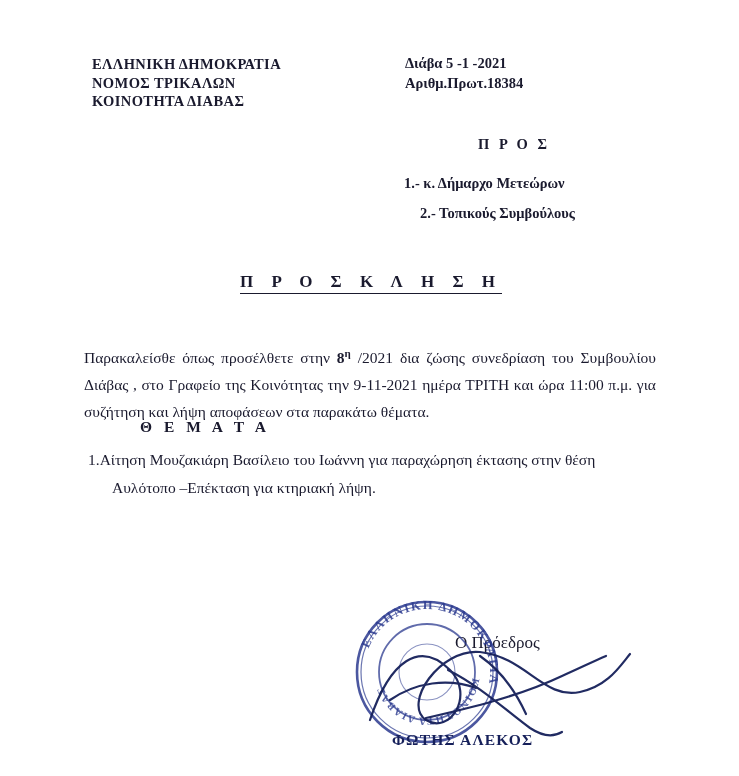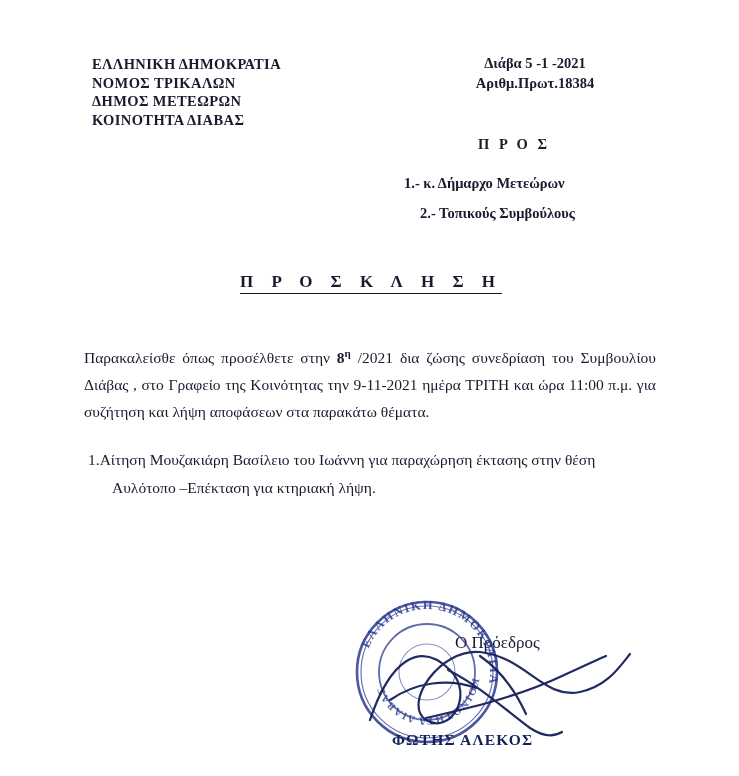--- a/index.html
+++ b/index.html
@@ -35,21 +35,20 @@
     letter-spacing: 0.4px;
     line-height: 18.5px;
     white-space: nowrap;
   }
 
   .date-block {
     position: absolute;
     left: 405px;
     top: 53px;
     width: 260px;
-    text-align: center;
   }
   .date-line {
     font-weight: bold;
     font-size: 14.5px;
     line-height: 20px;
     white-space: nowrap;
   }
 
   
   .pros-title {
@@ -164,41 +163,41 @@
   }
 </style>
 </head>
 <body>
 
 <div class="page">
 
   <div class="header-block">
     <div class="header-line">ΕΛΛΗΝΙΚΗ ΔΗΜΟΚΡΑΤΙΑ</div>
     <div class="header-line">ΝΟΜΟΣ ΤΡΙΚΑΛΩΝ</div>
-    <div class="header-line">ΔΗΜΟΣ ΜΕΤΕΩΡΩΝ</div>
     <div class="header-line">ΚΟΙΝΟΤΗΤΑ ΔΙΑΒΑΣ</div>
   </div>
 
   <div class="date-block">
     <div class="date-line">Διάβα  5 -1  -2021</div>
     <div class="date-line">Αριθμ.Πρωτ.18384</div>
   </div>
 
   <div class="pros-title">Π Ρ Ο Σ</div>
   <div class="recipient recipient-1">1.- κ. Δήμαρχο  Μετεώρων</div>
   <div class="recipient recipient-2">2.- Τοπικούς Συμβούλους</div>
 
   <div class="doc-title">
     <span class="underline">Π Ρ Ο Σ Κ Λ Η Σ Η</span>
   </div>
 
   <div class="body-text">
     <span>Παρακαλείσθε όπως προσέλθετε στην </span><b>8</b><b class="sup">η</b><span> /2021 δια ζώσης συνεδρίαση του Συμβουλίου Διάβας  , στο Γραφείο της Κοινότητας   την  9-11-2021 ημέρα ΤΡΙΤΗ και ώρα  11:00 π.μ. για συζήτηση και λήψη αποφάσεων στα παρακάτω θέματα.</span>
   </div>
 
+  <div class="themata">Θ Ε Μ Α Τ Α</div>
 
   <div class="item-list">
     <div>1.Αίτηση Μουζακιάρη Βασίλειο του Ιωάννη για παραχώρηση έκτασης στην θέση</div>
     <div class="item-line-2">Αυλότοπο –Επέκταση για κτηριακή λήψη.</div>
   </div>
 
   <div class="signature-label">Ο Πρόεδρος</div>
 
   <div class="stamp">
     <svg width="160" height="160" viewBox="0 0 160 160" aria-hidden="true">

